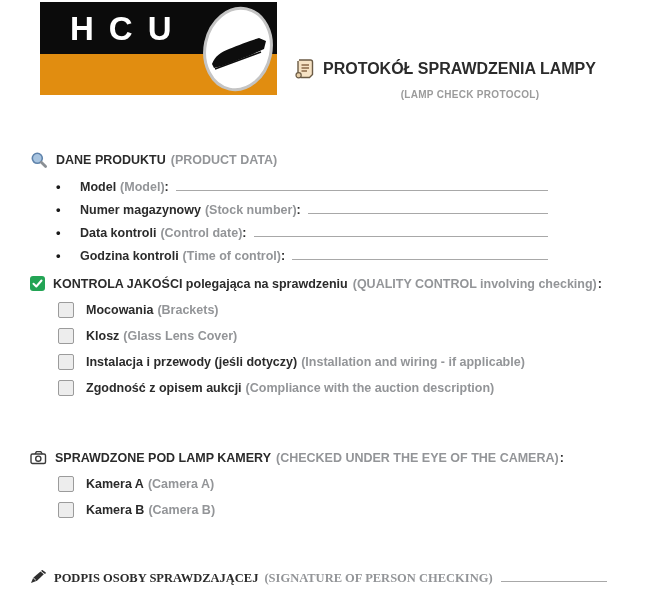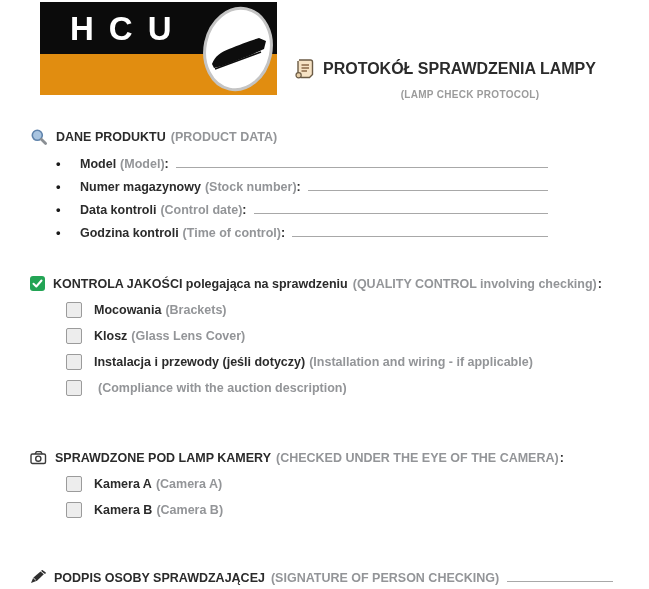--- a/index.html
+++ b/index.html
@@ -23,21 +23,21 @@
   .sec-header{display:flex;align-items:center;gap:8px;font-size:12.5px;font-weight:bold;color:#2b2b2b;white-space:nowrap;}
   .en{color:#939598;}
   .pl{color:#2b2b2b;}
   
   .field-row{display:flex;align-items:baseline;margin-left:26px;margin-top:8px;width:492px;font-size:12.5px;font-weight:bold;height:15px;}
   .bullet{width:24px;color:#1a1a1a;font-size:13px;}
   .field-row .en{margin-left:4px;}
   .colon{color:#2b2b2b;margin-right:3px;}
   .fill-line{flex:1;height:13px;border-bottom:1px solid #a8a8a8;margin-left:4px;}
   
-  .check-row{display:flex;align-items:center;margin-left:36px;margin-top:11px;font-size:12.5px;font-weight:bold;height:15px;}
+  .check-row{display:flex;align-items:center;margin-left:28px;margin-top:11px;font-size:12.5px;font-weight:bold;height:15px;}
   .checkbox{width:14px;height:14px;background:#ededed;border:1px solid #9b9b9b;border-radius:2px;margin-right:12px;flex:none;}
   .check-row .en{margin-left:4px;}
   
   .sig-row{display:flex;align-items:baseline;gap:8px;font-size:12.5px;font-weight:bold;white-space:nowrap;}
   .sig-line{width:106px;height:13px;border-bottom:1px solid #a8a8a8;}
   .icon{flex:none;display:inline-flex;align-items:center;justify-content:center;}
 </style>
 </head>
 <body>
 
@@ -62,21 +62,21 @@
         <path d="M7 3 H18.5 A2 2 0 0 1 20.5 5 V17.5 L17.5 20.5 H9.5 A3.5 3.5 0 0 1 6 17 V4" fill="#f6e3c5" stroke="#6b5b45" stroke-width="1.4" stroke-linejoin="round"></path>
         <circle cx="6.6" cy="18.2" r="2.6" fill="#e8cfa8" stroke="#6b5b45" stroke-width="1.2"></circle>
         <path d="M9.5 8 H17 M9.5 11 H17 M9.5 14 H15" stroke="#8a6a48" stroke-width="1.3"></path>
       </svg>
     </span>
     <span class="title-text">PROTOKÓŁ SPRAWDZENIA LAMPY</span>
   </div>
   <div class="subtitle">(LAMP CHECK PROTOCOL)</div>
 </div>
 
-<div class="section" style="top:128px;">
+<div class="section" style="top:151px;">
   <div class="sec-header">
     <span class="icon">
       <svg width="18" height="18" viewBox="0 0 18 18">
         <circle cx="7.3" cy="7.3" r="5" fill="#a8c4e0" stroke="#5f83ab" stroke-width="1.6"></circle>
         <line x1="11.3" y1="11.3" x2="15.6" y2="15.6" stroke="#8a8f94" stroke-width="2.8" stroke-linecap="round"></line>
       </svg>
     </span>
     <span class="pl">DANE PRODUKTU</span>
     <span class="en" style="margin-left:-3px;">(PRODUCT DATA)</span>
   </div>
@@ -134,20 +134,21 @@
     <span class="pl">Klosz</span>
     <span class="en">(Glass Lens Cover)</span>
   </div>
   <div class="check-row">
     <span class="checkbox"></span>
     <span class="pl">Instalacja i przewody (jeśli dotyczy)</span>
     <span class="en">(Installation and wiring - if applicable)</span>
   </div>
   <div class="check-row">
     <span class="checkbox"></span>
+    <span class="pl">Zgodność z opisem aukcji</span>
     <span class="en">(Compliance with the auction description)</span>
   </div>
 </div>
 
 <div class="section" style="top:450px;">
   <div class="sec-header">
     <span class="icon">
       <svg width="17" height="15" viewBox="0 0 17 15">
         <rect x="1" y="4" width="14.5" height="9.5" rx="1.5" fill="none" stroke="#3a3a3a" stroke-width="1.4"></rect>
         <path d="M5 4 L6.5 1.6 H10.8 L12.3 4" fill="none" stroke="#3a3a3a" stroke-width="1.4" stroke-linejoin="round"></path>
@@ -164,21 +165,21 @@
     <span class="pl">Kamera A</span>
     <span class="en">(Camera A)</span>
   </div>
   <div class="check-row">
     <span class="checkbox"></span>
     <span class="pl">Kamera B</span>
     <span class="en">(Camera B)</span>
   </div>
 </div>
 
-<div class="section" style="top:568px;">
+<div class="section" style="top:568px;font-family:Liberation Serif, serif;">
   <div class="sig-row">
     <span class="icon" style="align-self:center;">
       <svg width="16" height="14" viewBox="0 0 16 14">
         <path d="M1 13 L3.2 7.8 L10.5 1.5 L13.8 4.2 L7 10.8 L1 13 Z" fill="#2f2f2f"></path>
         <path d="M3.2 7.8 L5.8 10.2" stroke="#ffffff" stroke-width="0.9" fill="none"></path>
         <path d="M12.2 0.8 L15 3" stroke="#2f2f2f" stroke-width="1.6" stroke-linecap="round"></path>
       </svg>
     </span>
     <span class="pl">PODPIS OSOBY SPRAWDZAJĄCEJ</span>
     <span class="en" style="margin-left:-2px;">(SIGNATURE OF PERSON CHECKING)</span>

